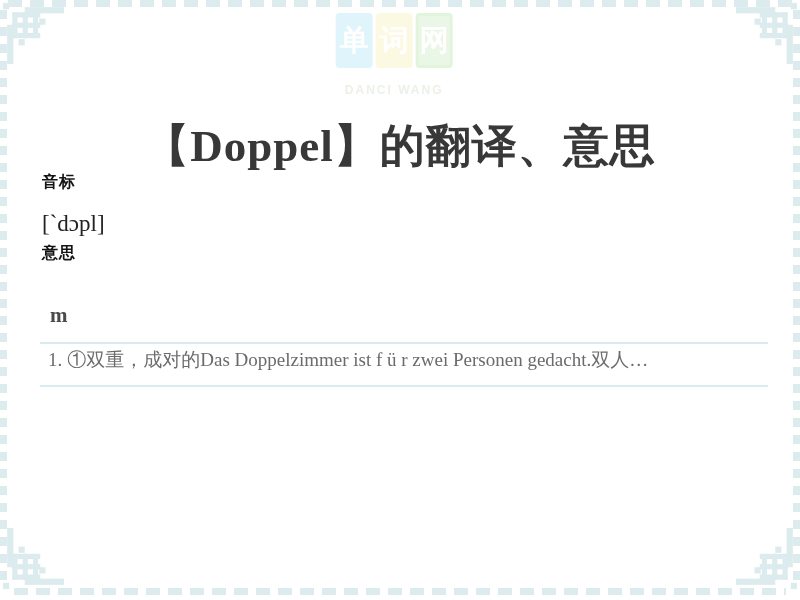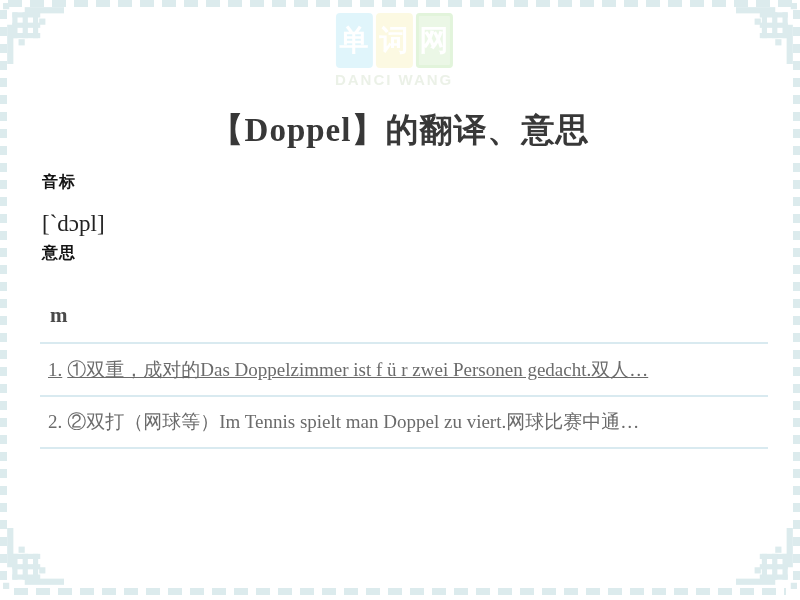--- a/index.html
+++ b/index.html
@@ -37,36 +37,36 @@
   .corner-br{bottom:10px;right:2px;transform:scale(-1,-1);}
   
   .watermark{position:absolute;top:13px;left:50%;transform:translateX(-55%);
     display:flex;flex-direction:column;align-items:center;opacity:.6;pointer-events:none;}
   .wm-tiles{display:flex;gap:3px;}
   .wm-tile{width:37px;height:55px;border-radius:4px;display:flex;align-items:center;
     justify-content:center;font-size:29px;font-weight:bold;color:#ffffff;}
   .wm-tile-blue{background:var(--wm-blue);}
   .wm-tile-yellow{background:var(--wm-yellow);}
   .wm-tile-green{background:var(--wm-green);box-shadow:inset 0 0 0 3px #cfeec4;}
-  .wm-caption{margin-top:3px;font-size:15px;letter-spacing:2px;color:var(--wm-caption);
+  .wm-caption{margin-top:15px;font-size:12px;letter-spacing:2px;color:var(--wm-caption);
     font-family:"Liberation Sans","DejaVu Sans",sans-serif;font-weight:bold;}
   
   .page-title{position:absolute;top:86px;left:0;right:0;text-align:center;
-    font-size:33px;font-weight:bold;letter-spacing:1px;color:var(--title-color);}
+    font-size:45px;font-weight:bold;letter-spacing:1px;color:var(--title-color);}
   .sec-heading{position:absolute;left:42px;font-size:16px;font-weight:bold;
     color:var(--heading-color);letter-spacing:1px;}
   .h-phonetic{top:172px;}
   .h-meaning{top:243px;}
   .phonetic-value{position:absolute;left:42px;top:211px;font-size:23px;color:#222222;}
   .pos-label{position:absolute;left:50px;top:303px;font-size:21px;font-weight:bold;color:#4a4a4a;}
   .def-list{position:absolute;left:40px;top:342px;width:728px;
     border-top:2px solid var(--divider);}
   .def-row{border-bottom:2px solid var(--divider);padding:13px 0 13px 8px;
     font-size:19px;line-height:1.25;color:var(--def-color);white-space:nowrap;overflow:hidden;}
-  .def-row:first-child{padding-top:14px;text-decoration:underline;}
+  .def-row:first-child{padding-top:4px;}
   .def-num{margin-right:5px;}
 </style>
 </head>
 <body>
 
 <div class="edge edge-top"></div>
 <div class="edge edge-bottom"></div>
 <div class="edge edge-left"></div>
 <div class="edge edge-right"></div>
 
@@ -155,16 +155,13 @@
 <div class="phonetic-value">[`dɔpl]</div>
 
 <div class="sec-heading h-meaning">意思</div>
 
 <div class="pos-label">m</div>
 
 <div class="def-list">
   <div class="def-row">
     <span class="def-num">1.</span><span>①双重，成对的Das Doppelzimmer ist f ü r zwei Personen gedacht.双人…</span>
   </div>
-  <div class="def-row">
-    <span class="def-num">2.</span><span>②双打（网球等）Im Tennis spielt man Doppel zu viert.网球比赛中通…</span>
-  </div>
 </div>
 
 </body></html>

